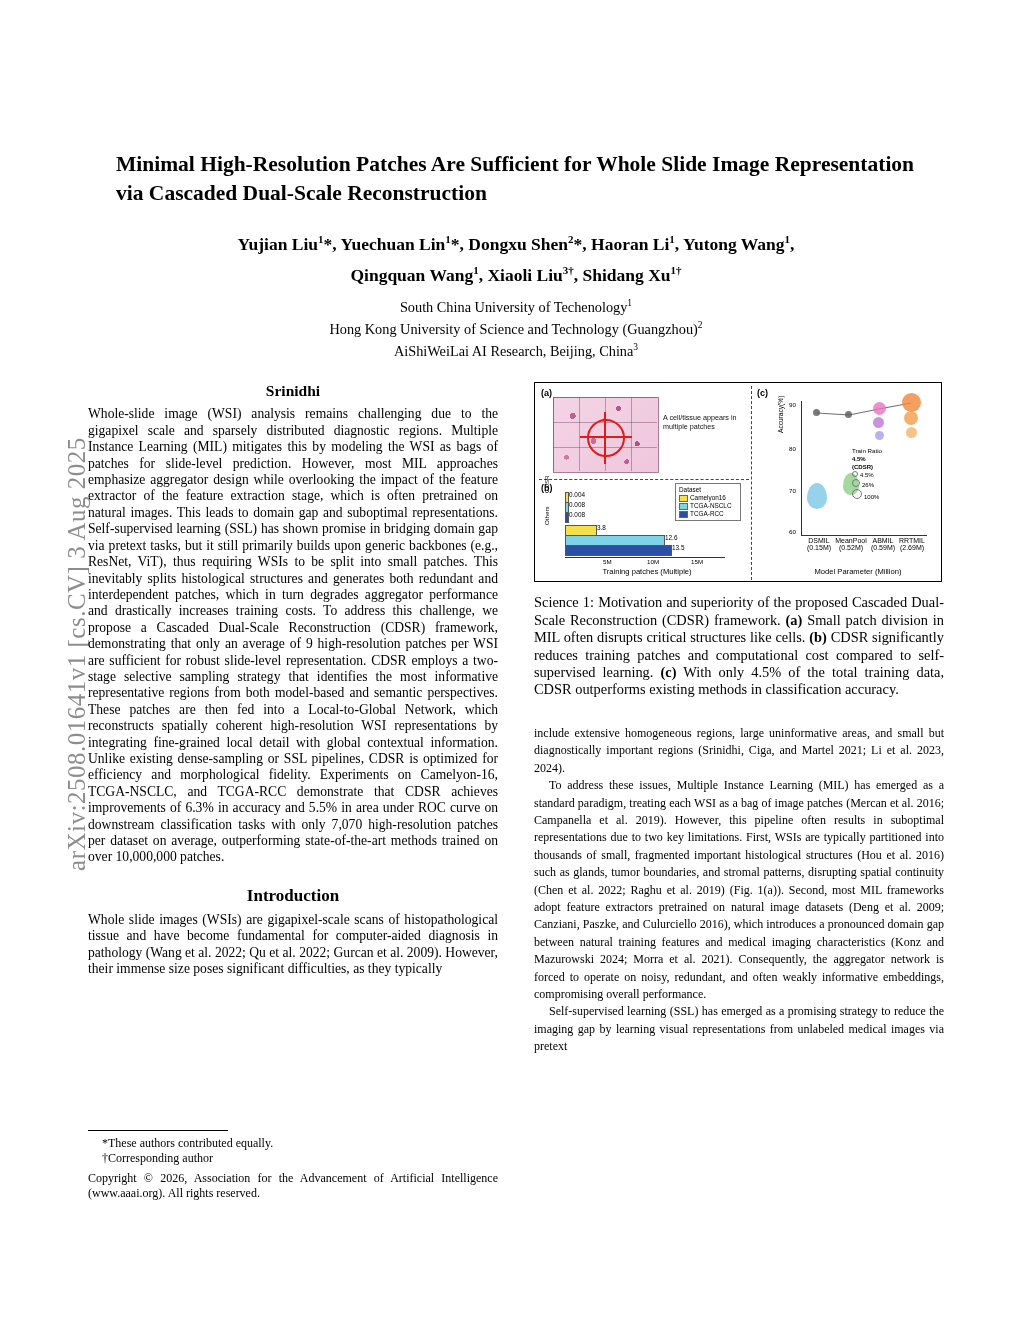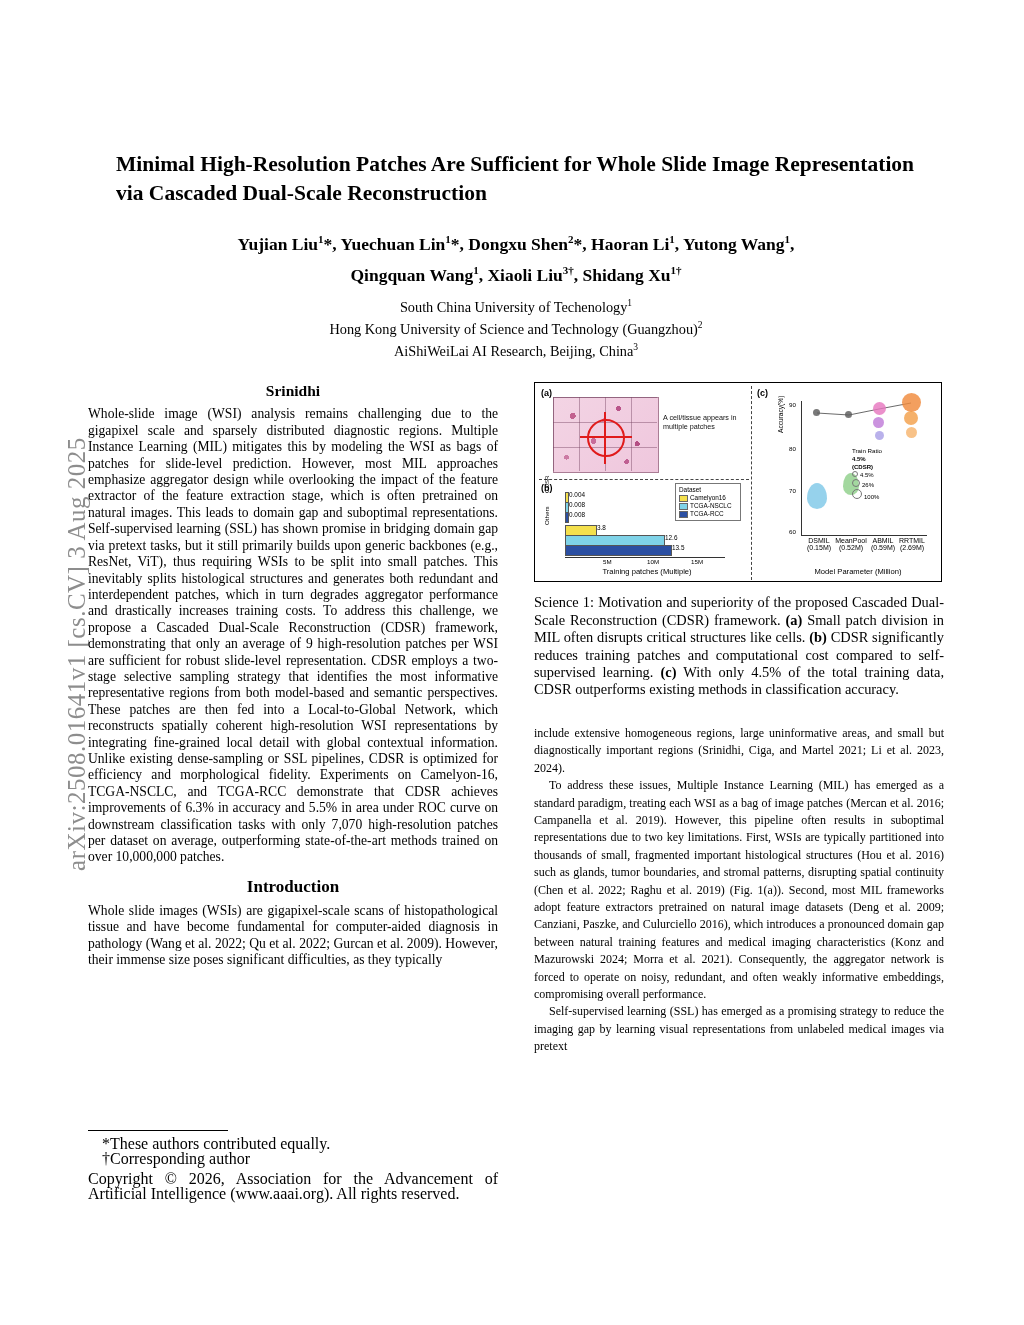--- a/index.html
+++ b/index.html
@@ -77,41 +77,41 @@
     width: 410px;
   }
   .sec-head {
     text-align: center;
     font-weight: bold;
     font-size: 15.5px;
     margin: 0 0 6px 0;
   }
   .sec-head.intro {
     font-size: 17px;
-    margin-top: 11px;
+    margin-top: 20px;
     margin-bottom: 6px;
   }
   p.body {
     margin: 0;
     font-size: 13.6px;
     line-height: 16.4px;
     text-align: justify;
     text-justify: inter-word;
     hyphens: auto;
   }
   p.body + p.body { text-indent: 14px; }
   .col.right p.body { font-size: 12px; line-height: 17.4px; }
   .col.right p.body.indent { text-indent: 15px; }
   
   .footnote {
     position: absolute;
     left: 88px;
     top: 1130px;
     width: 410px;
-    font-size: 16px;
+    font-size: 12px;
     line-height: 15.4px;
   }
   .footnote .rule {
     width: 140px;
     height: 1px;
     background: #000;
     margin-bottom: 5px;
   }
   .footnote div.fn { text-indent: 14px; }
   .footnote .cr { margin-top: 4px; text-align: justify; }

